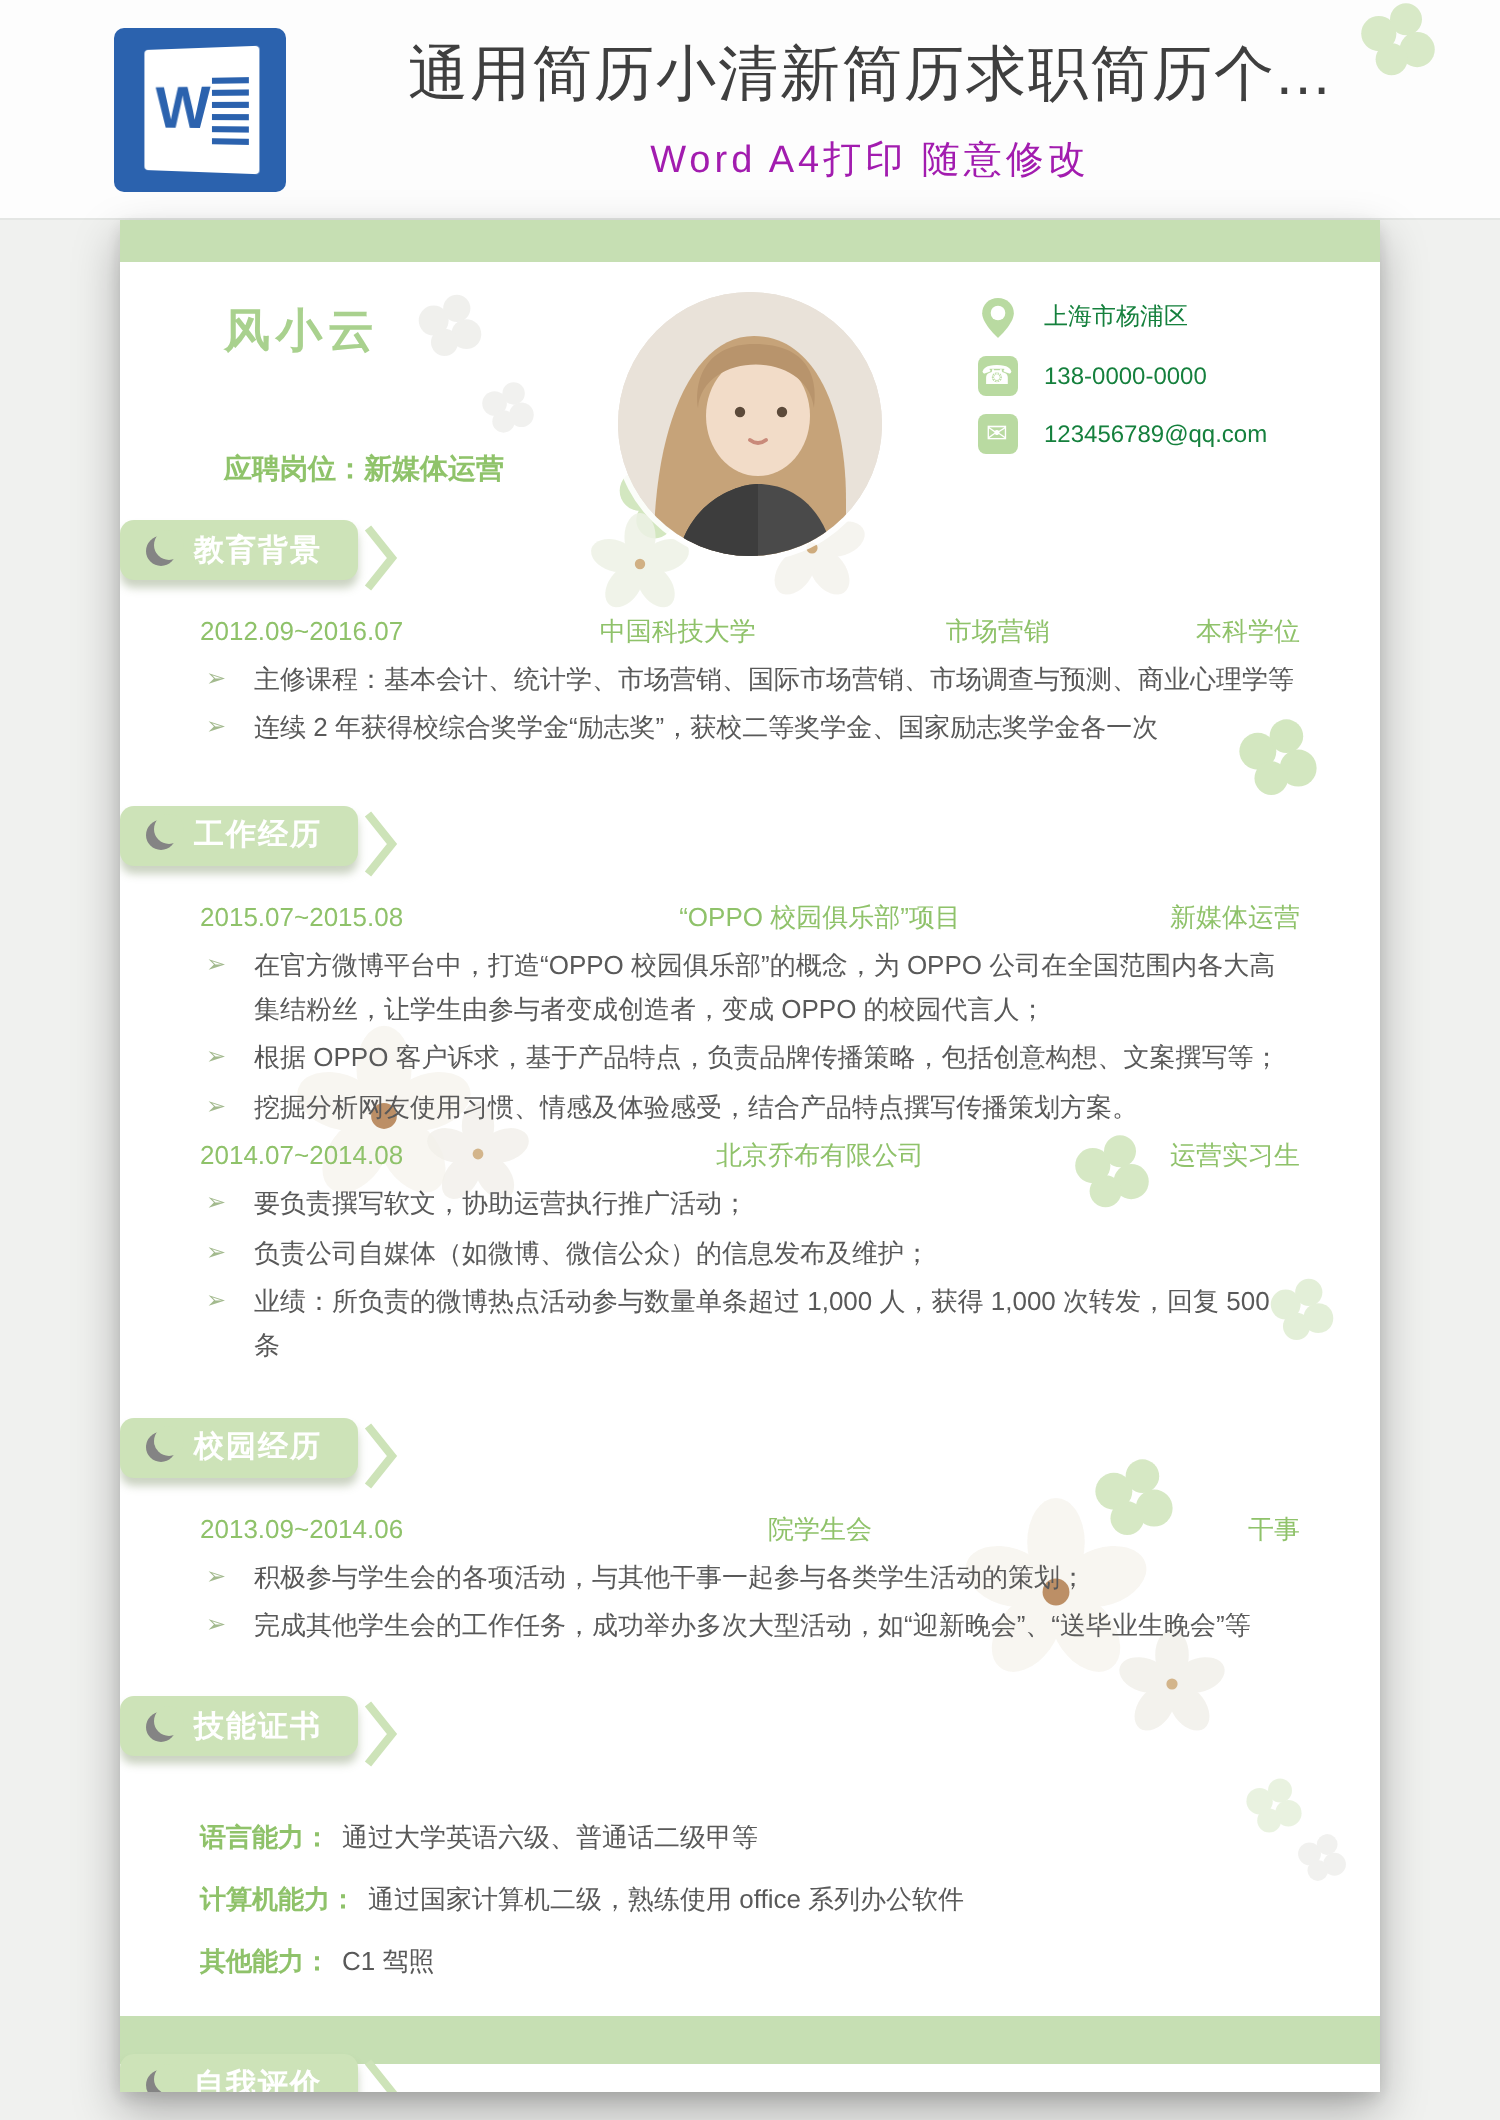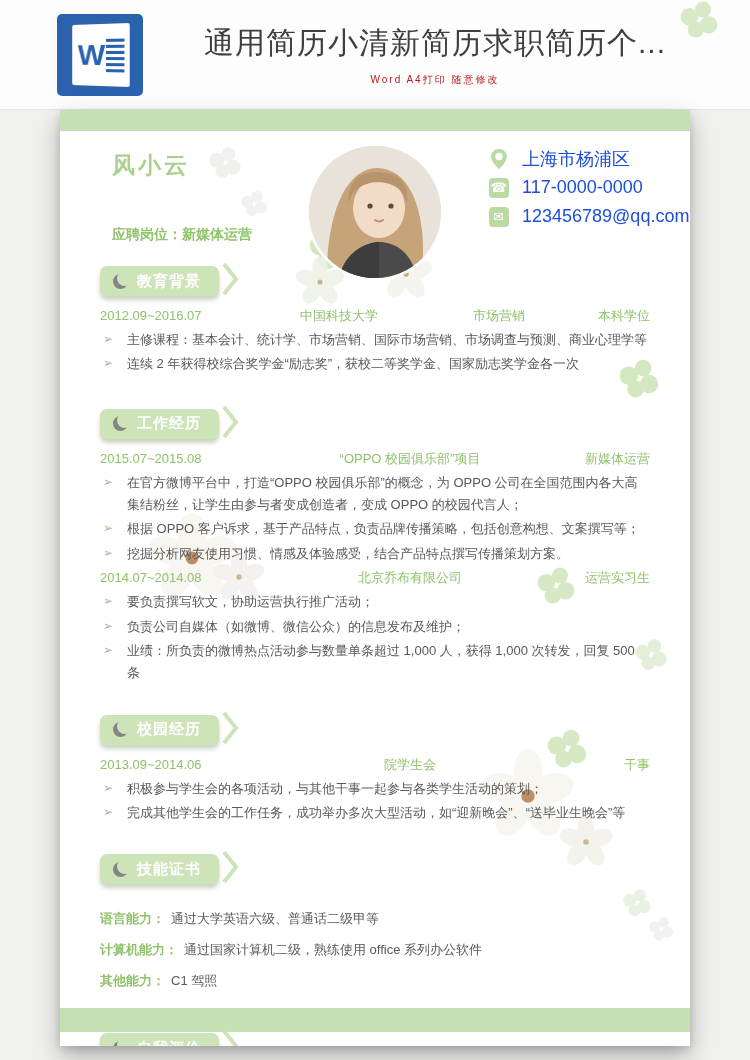--- a/index.html
+++ b/index.html
@@ -34,21 +34,21 @@
   .word-lines{ display:flex; flex-direction:column; gap:3px; }
   .word-lines i{ display:block; width:18px; height:3px; background:#2b62ae; }
   .site-header-text{
     flex:1; display:flex; flex-direction:column; align-items:center;
     padding-right:23px;
   }
   .site-title{
     font-size:30px; color:#3f3f3f; font-weight:500; letter-spacing:1px;
     white-space:nowrap;
   }
-  .site-subtitle{ font-size:10px; color:#b91c1c; margin-top:9px; letter-spacing:2px; }
+  .site-subtitle{ font-size:19px; color:#a21caf; margin-top:9px; letter-spacing:2px; }
 
   
   .paper{
     position:absolute; left:60px; top:110px; width:630px; height:936px;
     background:#ffffff;
     box-shadow:0 10px 22px rgba(0,0,0,.28), 0 3px 8px rgba(0,0,0,.12);
     overflow:hidden;
   }
   .bar-top{ position:absolute; left:0; top:0; right:0; height:21px; background:#c6dfb3; z-index:2; }
   .bar-bottom{ position:absolute; left:0; bottom:14px; right:0; height:24px; background:#c6dfb3; z-index:2; }
@@ -75,24 +75,24 @@
   }
   .contact-row{ display:flex; align-items:center; gap:13px; height:21px; }
   .contact-ico{
     width:21px; height:21px; flex:0 0 auto;
     display:flex; align-items:center; justify-content:center;
   }
   .ico-box{
     width:20px; height:20px; border-radius:4px; background:#b9daa1;
     color:#ffffff; font-size:13px; line-height:20px; text-align:center;
   }
-  .contact-text{ font-size:18px; color:#1d4ed8; }
-
-  
-  .badge-row{ display:flex; align-items:flex-end; margin-left:40px; position:relative; z-index:3;font-family:Liberation Serif, serif; }
+  .contact-text{ font-size:12px; color:#15803d; }
+
+  
+  .badge-row{ display:flex; align-items:flex-start; position:relative; z-index:3;font-family:Liberation Serif, serif; }
   .badge{
     position:relative; height:30px; background:#cde3b8; border-radius:7px;
     display:flex; align-items:center; gap:9px; padding:0 18px 0 13px;
     box-shadow:0 4px 4px rgba(140,158,120,.45);
   }
   .badge-title{ color:#ffffff; font-weight:bold; font-size:15px; letter-spacing:1px; }
   .moon{ position:relative; width:15px; height:15px; }
   .moon::before{ content:""; position:absolute; inset:0; border-radius:50%; background:#848484; }
   .moon::after{ content:""; position:absolute; left:4px; top:-3px; width:15px; height:15px; border-radius:50%; background:#cde3b8; }
   .badge-chevron{ margin-left:3px; margin-top:2px; }
@@ -253,21 +253,21 @@
             <path d="M12 1 C6.5 1 2.5 5 2.5 10.2 C2.5 16.5 12 25 12 25 C12 25 21.5 16.5 21.5 10.2 C21.5 5 17.5 1 12 1 Z" fill="#b9daa1"></path>
             <circle cx="12" cy="10" r="4.4" fill="#ffffff"></circle>
           </svg>
       </span>
       <span class="contact-text">上海市杨浦区</span>
     </div>
     <div class="contact-row">
       <span class="contact-ico">
         <span class="ico-box">☎</span>
       </span>
-      <span class="contact-text">117-0000-0000</span>
+      <span class="contact-text">138-0000-0000</span>
     </div>
     <div class="contact-row">
       <span class="contact-ico">
         <span class="ico-box">✉</span>
       </span>
       <span class="contact-text">123456789@qq.com</span>
     </div>
   </div>
 
   <div class="badge-row">

